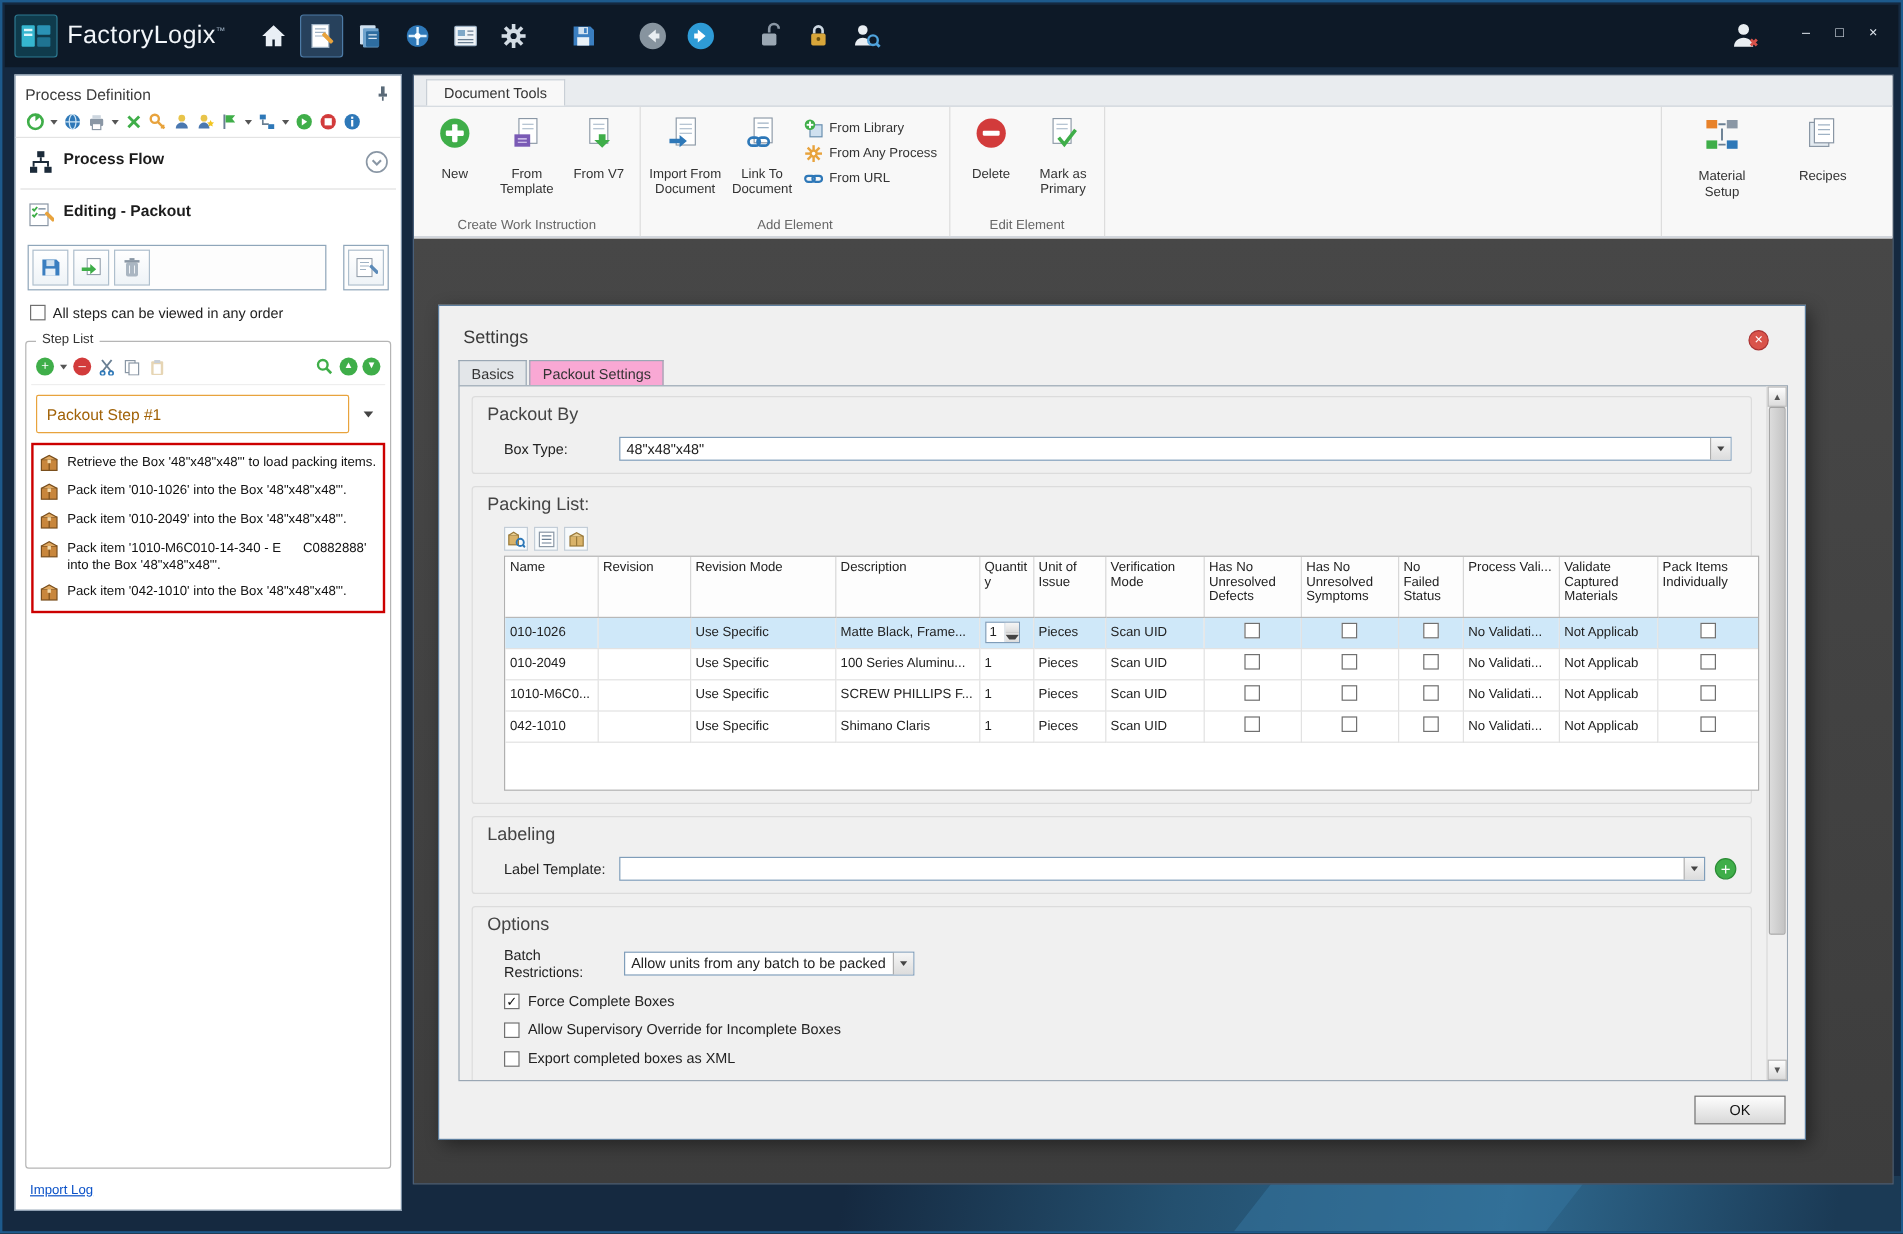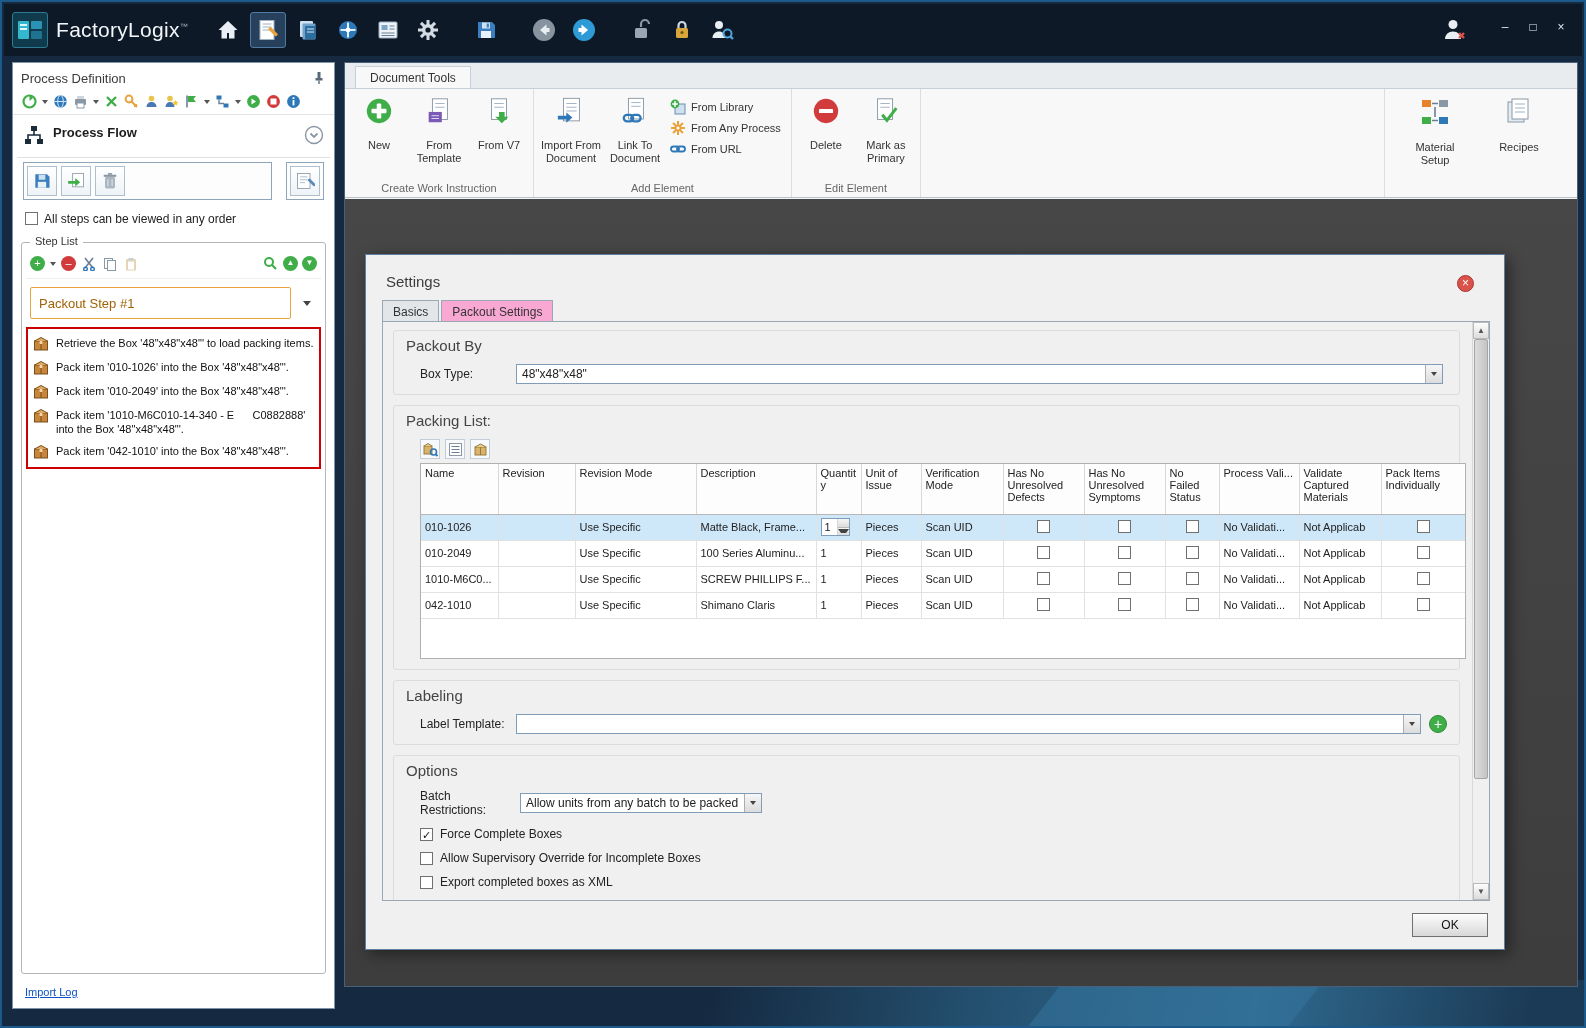--- a/index.html
+++ b/index.html
@@ -372,20 +372,31 @@
       <span>Process Flow</span>
       <span class="right">
         <svg width="20" height="20" viewBox="0 0 20 20">
             <circle cx="10" cy="10" r="8.5" fill="none" stroke="#8a97a5" stroke-width="1.4"></circle>
             <path d="M6.5 8.5 10 12l3.5-3.5" fill="none" stroke="#8a97a5" stroke-width="1.8"></path>
           </svg>
       </span>
     </div>
     <div class="lp-sep"></div>
 
+    <div class="lp-row">
+      <svg width="22" height="22" viewBox="0 0 22 22">
+          <rect x="2" y="2" width="15" height="18" fill="#fff" stroke="#8a97a5"></rect>
+          <path d="M4 6l1.5 1.5L8 4.5" stroke="#3fae49" stroke-width="1.6" fill="none"></path>
+          <line x1="9" y1="6" x2="15" y2="6" stroke="#6a7f93"></line>
+          <path d="M4 11l1.5 1.5L8 9.5" stroke="#3fae49" stroke-width="1.6" fill="none"></path>
+          <line x1="9" y1="11" x2="15" y2="11" stroke="#6a7f93"></line>
+          <rect x="14" y="10" width="3" height="10" rx="1" transform="rotate(-45 14 10)" fill="#e8a33d"></rect>
+        </svg>
+      <span>Editing - Packout</span>
+    </div>
 
     <div class="btn-row">
       <div class="btn-group">
         <span class="icon-btn">
             <svg width="20" height="20" viewBox="0 0 24 24">
               <path d="M4 4h14l3 3v13H4z" fill="#3a7ec0"></path>
               <rect x="7" y="13" width="10" height="7" fill="#e9f1f8"></rect>
               <rect x="8" y="4.5" width="8" height="6" fill="#cfe0ef"></rect>
             </svg>
           </span>

